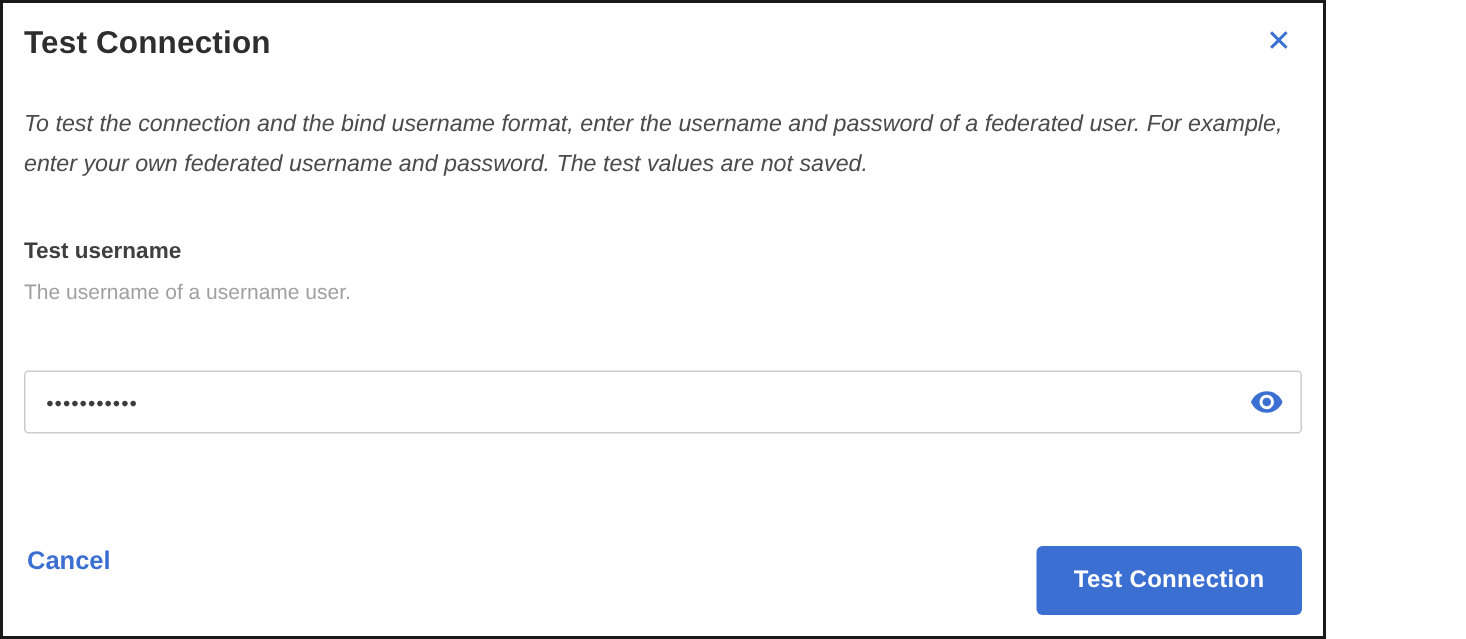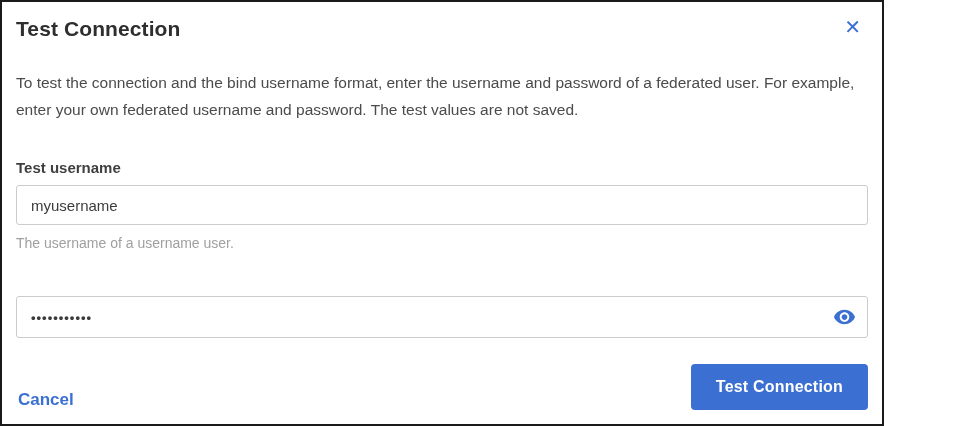--- a/index.html
+++ b/index.html
@@ -51,20 +51,21 @@
     line-height: 1;
     font-family: "DejaVu Sans", sans-serif;
   }
 
   .desc {
     margin: 29px 0 0 0;
     font-size: 15.5px;
     line-height: 1.72;
     color: var(--body-text);
     max-width: 952px;
+    font-style: italic;
   }
 
   .field { margin-top: 36px; }
   .field-label {
     display: block;
     font-size: 15px;
     font-weight: 700;
     color: var(--label-text);
   }
   .text-input {
@@ -105,21 +106,21 @@
     cursor: pointer;
     display: flex;
     align-items: center;
   }
   .eye-btn svg { display: block; }
 
   .footer {
     margin-top: auto;
     display: flex;
     justify-content: space-between;
-    align-items: flex-end;
+    align-items: flex-start;
     gap: 31px;
   }
   .cancel-link {
     margin-left: 2px;
     font-size: 17px;
     font-weight: 700;
     color: var(--accent);
     text-decoration: none;
     cursor: pointer;
   }
@@ -146,21 +147,20 @@
     <h1 class="dialog-title">Test Connection</h1>
     <button class="close-btn">
       <span>✕</span>
     </button>
   </div>
 
   <p class="desc">To test the connection and the bind username format, enter the username and password of a federated user. For example, enter your own federated username and password. The test values are not saved.</p>
 
   <div class="field">
     <label class="field-label">Test username</label>
-    <input class="text-input" type="text" value="myusername" style="">
     <div class="helper-text">The username of a username user.</div>
   </div>
 
   <div class="field">
     <div class="input-wrap">
       <input class="text-input password-input" type="text" value="•••••••••••" style="">
       <button class="eye-btn">
         <svg width="23" height="23" viewBox="0 0 24 24">
           <path fill="#3b70d2" fill-rule="evenodd" d="M12 4.5C7 4.5 2.73 7.61 1 12c1.73 4.39 6 7.5 11 7.5s9.27-3.11 11-7.5c-1.73-4.39-6-7.5-11-7.5zM12 17c-2.76 0-5-2.24-5-5s2.24-5 5-5 5 2.24 5 5-2.24 5-5 5zm0-8c-1.66 0-3 1.34-3 3s1.34 3 3 3 3-1.34 3-3-1.34-3-3-3z"></path>
         </svg>

